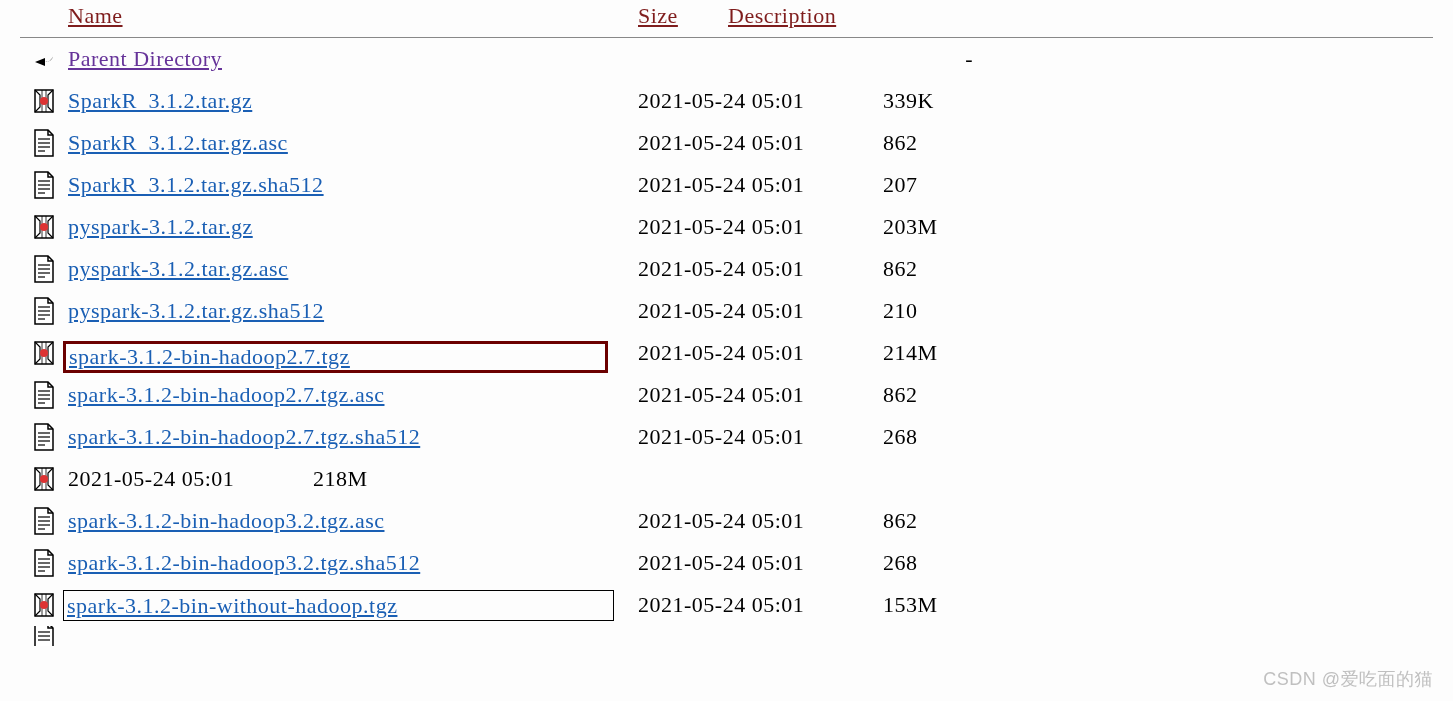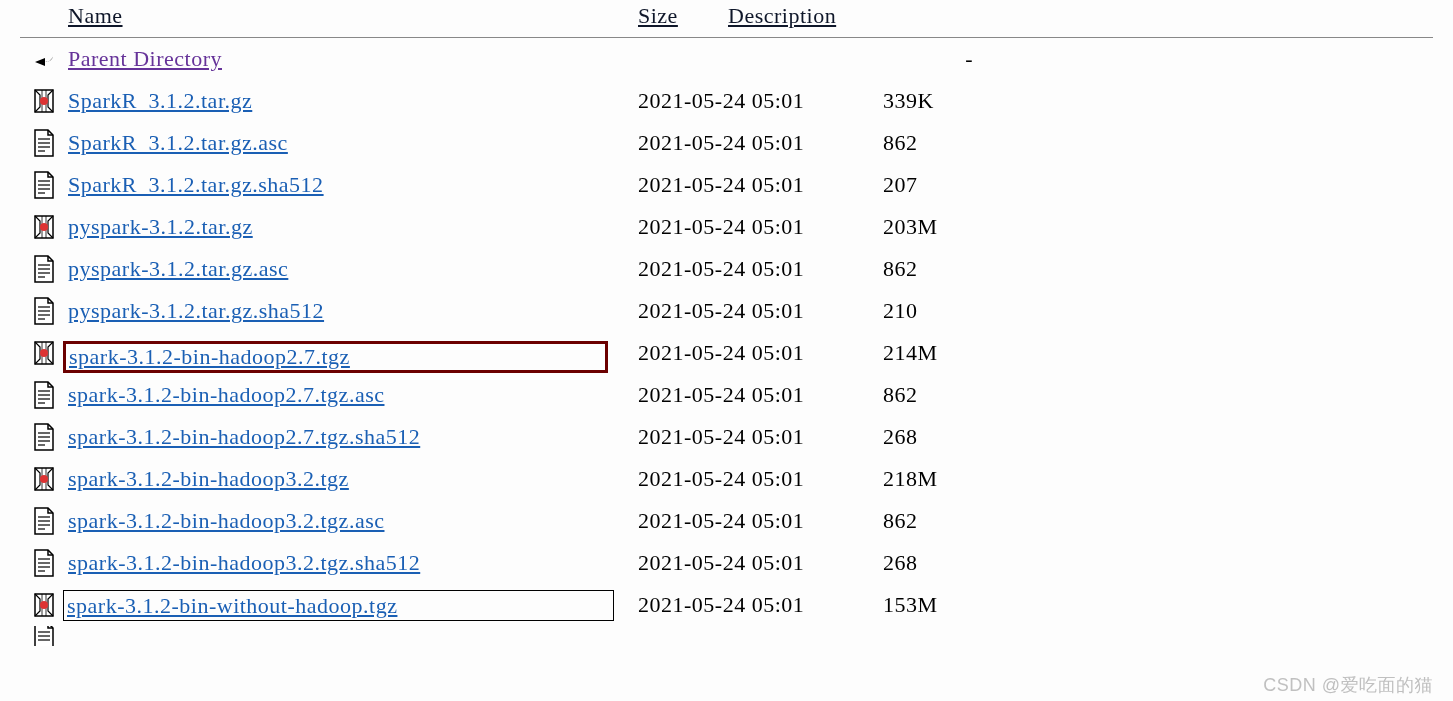--- a/index.html
+++ b/index.html
@@ -10,21 +10,21 @@
       background: #fdfdfd;
       letter-spacing: 0.5px;
     }
     .header-row {
       display: flex;
       align-items: center;
       padding: 3px 0 8px 0;
     }
     .header-row .icon-col { width: 48px; }
     .header-row a {
-      color: #0f172a;
+      color: #7f1d1d;
       text-decoration: underline;
     }
     hr {
       border: none;
       border-top: 1px solid #888;
       margin: 0;
     }
     .row {
       display: flex;
       align-items: center;
@@ -51,21 +51,21 @@
       margin-top: 8px;
     }
     .highlight-lightred {
       border: 1px solid #000000;
       padding: 2px 6px 1px 3px;
       margin-left: -5px;
       width: 540px;
     }
     .watermark {
       position: fixed;
-      bottom: 4px;
+      bottom: 10px;
       right: 20px;
       color: #c0c0c0;
       font-size: 18px;
       font-family: "Microsoft YaHei", sans-serif;
     }
     svg { display: block; }
   </style>
 </head>
 <body>
 
@@ -257,23 +257,20 @@
     <div class="row">
       <span class="icon-col">
         <svg width="26" height="28" viewBox="0 0 26 28">
           <rect x="4" y="3" width="18" height="22" fill="#fff" stroke="#000" stroke-width="1.5"></rect>
           <path d="M4 3 L9 8 L9 20 L4 25" fill="none" stroke="#000" stroke-width="1.2"></path>
           <path d="M22 3 L17 8 L17 20 L22 25" fill="none" stroke="#000" stroke-width="1.2"></path>
           <path d="M11 3 L11 25 M15 3 L15 25" stroke="#000" stroke-width="0.8"></path>
           <circle cx="13" cy="14" r="4" fill="#d33"></circle>
         </svg>
       </span>
-      <span class="name-col">
-        <a href="#" class="link">spark-3.1.2-bin-hadoop3.2.tgz</a>
-      </span>
       <span class="modified-col">2021-05-24 05:01</span>
       <span class="size-col">218M</span>
       <span class="desc-col"></span>
     </div>
     <div class="row">
       <span class="icon-col">
         <svg width="24" height="28" viewBox="0 0 24 28">
           <path d="M3 1 L16 1 L21 6 L21 27 L3 27 Z" fill="#fff" stroke="#000" stroke-width="1.5"></path>
           <path d="M16 1 L16 6 L21 6" fill="none" stroke="#000" stroke-width="1.5"></path>
           <line x1="6" y1="10" x2="18" y2="10" stroke="#000" stroke-width="1.2"></line>

